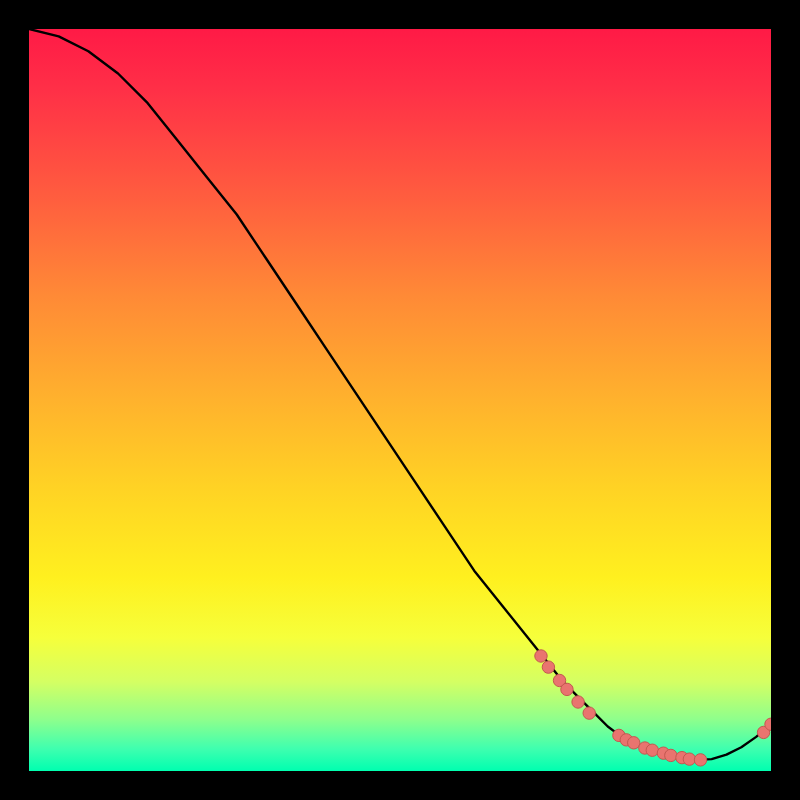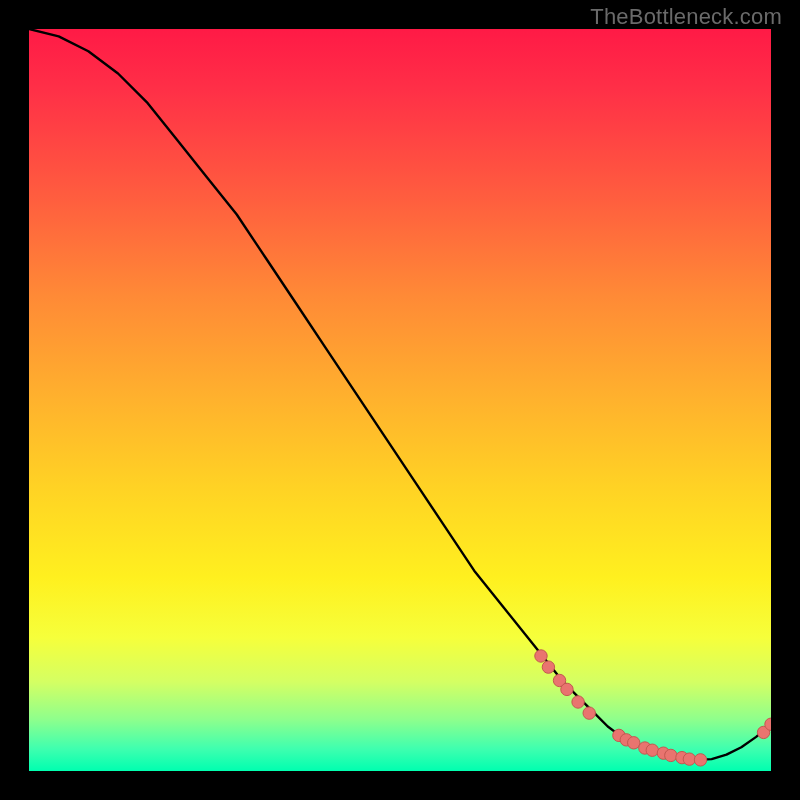--- a/index.html
+++ b/index.html
@@ -57,21 +57,20 @@
     position: absolute;
     inset: 0;
     width: 100%;
     height: 100%;
   }
 </style>
 </head>
 <body>
 
 <div class="frame">
-  <div class="watermark">TheBottleneck.com</div>
 
   <div class="plot">
     <div class="gradient-bg"></div>
     <svg class="overlay" viewBox="0 0 742 742" preserveAspectRatio="none">
       <path id="curve-path" fill="none" stroke="#000000" stroke-width="2.4" stroke-linecap="round" stroke-linejoin="round" d="M0.00 0.00 L29.68 7.42 L59.36 22.26 L89.04 44.52 L118.72 74.20 L148.40 111.30 L178.08 148.40 L207.76 185.50 L237.44 230.02 L267.12 274.54 L296.80 319.06 L326.48 363.58 L356.16 408.10 L385.84 452.62 L415.52 497.14 L445.20 541.66 L474.88 578.76 L504.56 615.86 L534.24 652.96 L549.08 667.80 L563.92 682.64 L578.76 697.48 L593.60 708.61 L608.44 716.03 L623.28 721.97 L638.12 726.42 L652.96 729.39 L667.80 730.87 L682.64 730.13 L697.48 725.68 L712.32 718.26 L727.16 707.87 L742.00 695.25"></path>
       <g id="markers-group">
           <circle cx="511.98" cy="626.99" r="6.2" fill="#e9746f" stroke="#c45850" stroke-width="1"></circle>
           <circle cx="519.40" cy="638.12" r="6.2" fill="#e9746f" stroke="#c45850" stroke-width="1"></circle>
           <circle cx="530.53" cy="651.48" r="6.2" fill="#e9746f" stroke="#c45850" stroke-width="1"></circle>
           <circle cx="537.95" cy="660.38" r="6.2" fill="#e9746f" stroke="#c45850" stroke-width="1"></circle>

